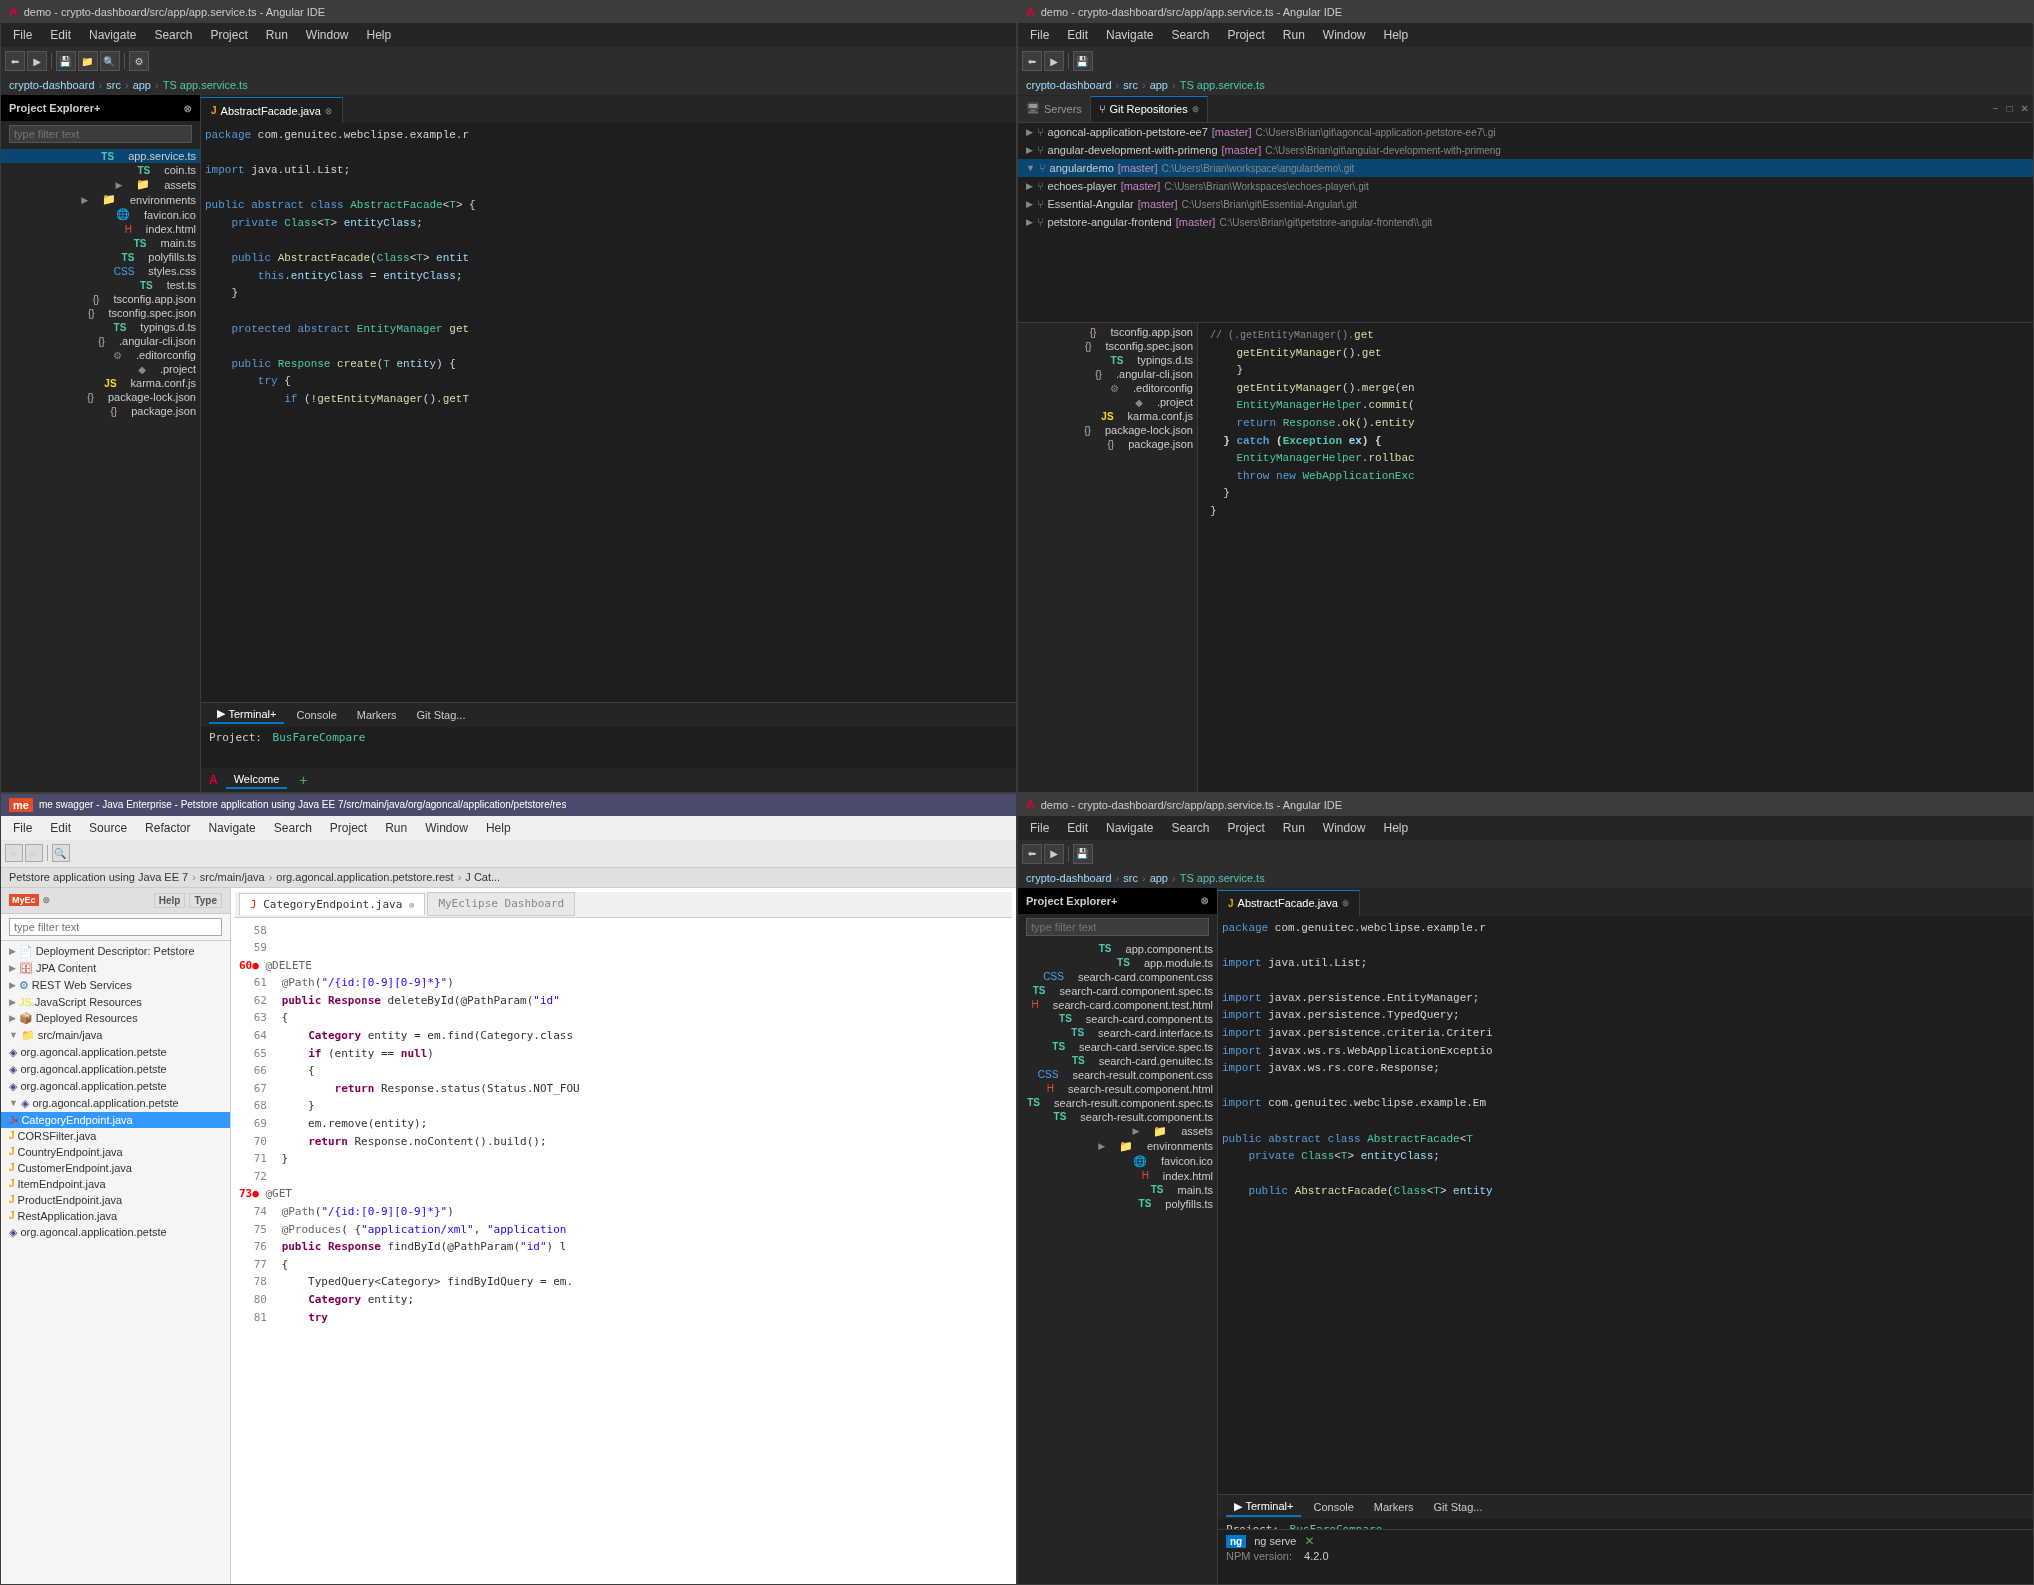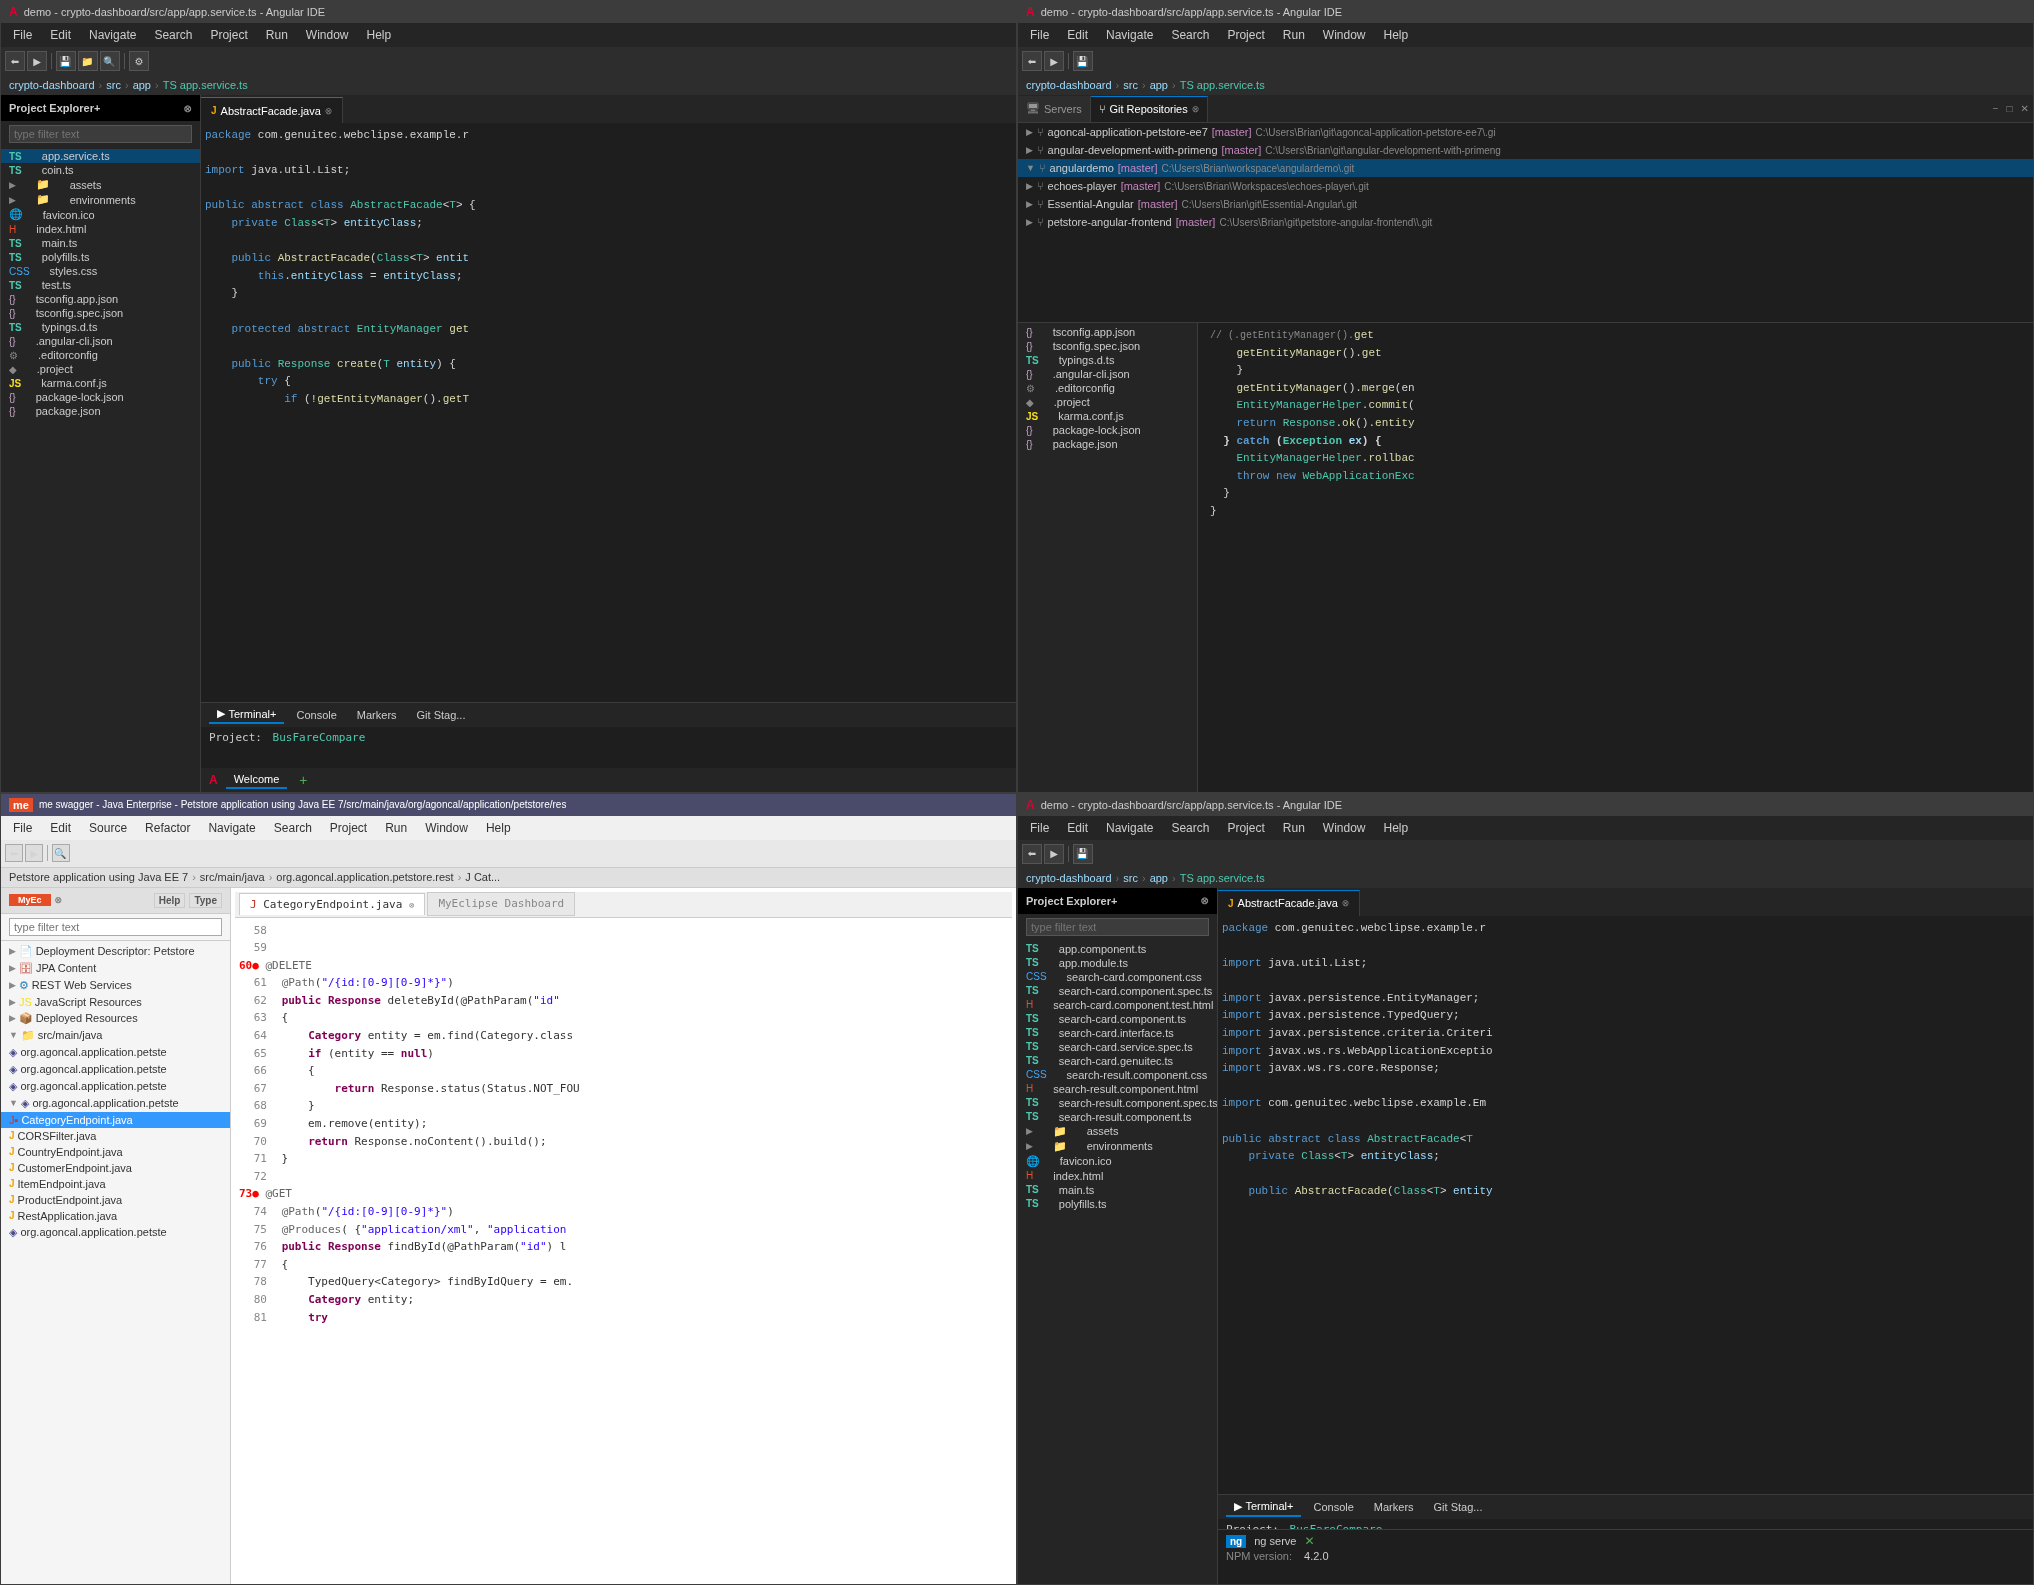--- a/index.html
+++ b/index.html
@@ -136,22 +136,23 @@
       flex: 1;
       padding: 2px 0;
     }
     .tree-item {
       padding: 1px 4px 1px 8px;
       font-size: 11px;
       color: #cccccc;
       cursor: pointer;
       display: flex;
       align-items: center;
-      gap: 20px;
+      gap: 14px;
       white-space: nowrap;
+      justify-content: flex-end;
     }
     .tree-item.selected { background: #094771; }
     .tree-indent-1 { padding-left: 16px; }
     .tree-indent-2 { padding-left: 28px; }
     .tree-arrow { font-size: 9px; color: #888; }
     .icon-ts { color: #4ec9b0; font-size: 10px; font-weight: bold; }
     .icon-js { color: #f7df1e; font-size: 10px; font-weight: bold; }
     .icon-json { color: #c5a5c5; font-size: 10px; }
     .icon-css { color: #42a5f5; font-size: 10px; }
     .icon-html { color: #e44d26; font-size: 10px; }
@@ -797,21 +798,21 @@
       <span style="color:#333;">org.agoncal.application.petstore.rest</span>
       <span style="color:#888;">›</span>
       <span style="color:#333;">J Cat...</span>
     </div>
 
     <div class="eclipse-content">
 
       <div class="eclipse-sidebar">
         <div class="eclipse-sidebar-header">
           <div style="display:flex;align-items:center;gap:4px;">
-            <span style="background:#e44d26;color:white;padding:1px 9px;font-size:9px;font-weight:bold;">MyEc</span>
+            <span style="background:#e44d26;color:white;padding:1px 3px;font-size:9px;font-weight:bold;">MyEc</span>
             <span style="font-size:9px;color:#888;">⊗</span>
           </div>
           <div style="display:flex;gap:4px;">
             <span style="font-size:10px;color:#555;cursor:pointer;padding:1px 4px;border:1px solid #ccc;">Help</span>
             <span style="font-size:10px;color:#555;cursor:pointer;padding:1px 4px;border:1px solid #ccc;">Type</span>
           </div>
         </div>
         <div style="padding:4px 8px; border-bottom:1px solid #ccc;">
           <input type="text" style="width: 100%; background: white; border: 1px solid rgb(170, 170, 170); color: rgb(51, 51, 51); padding: 2px 4px; font-size: 11px;" placeholder="type filter text">
         </div>

